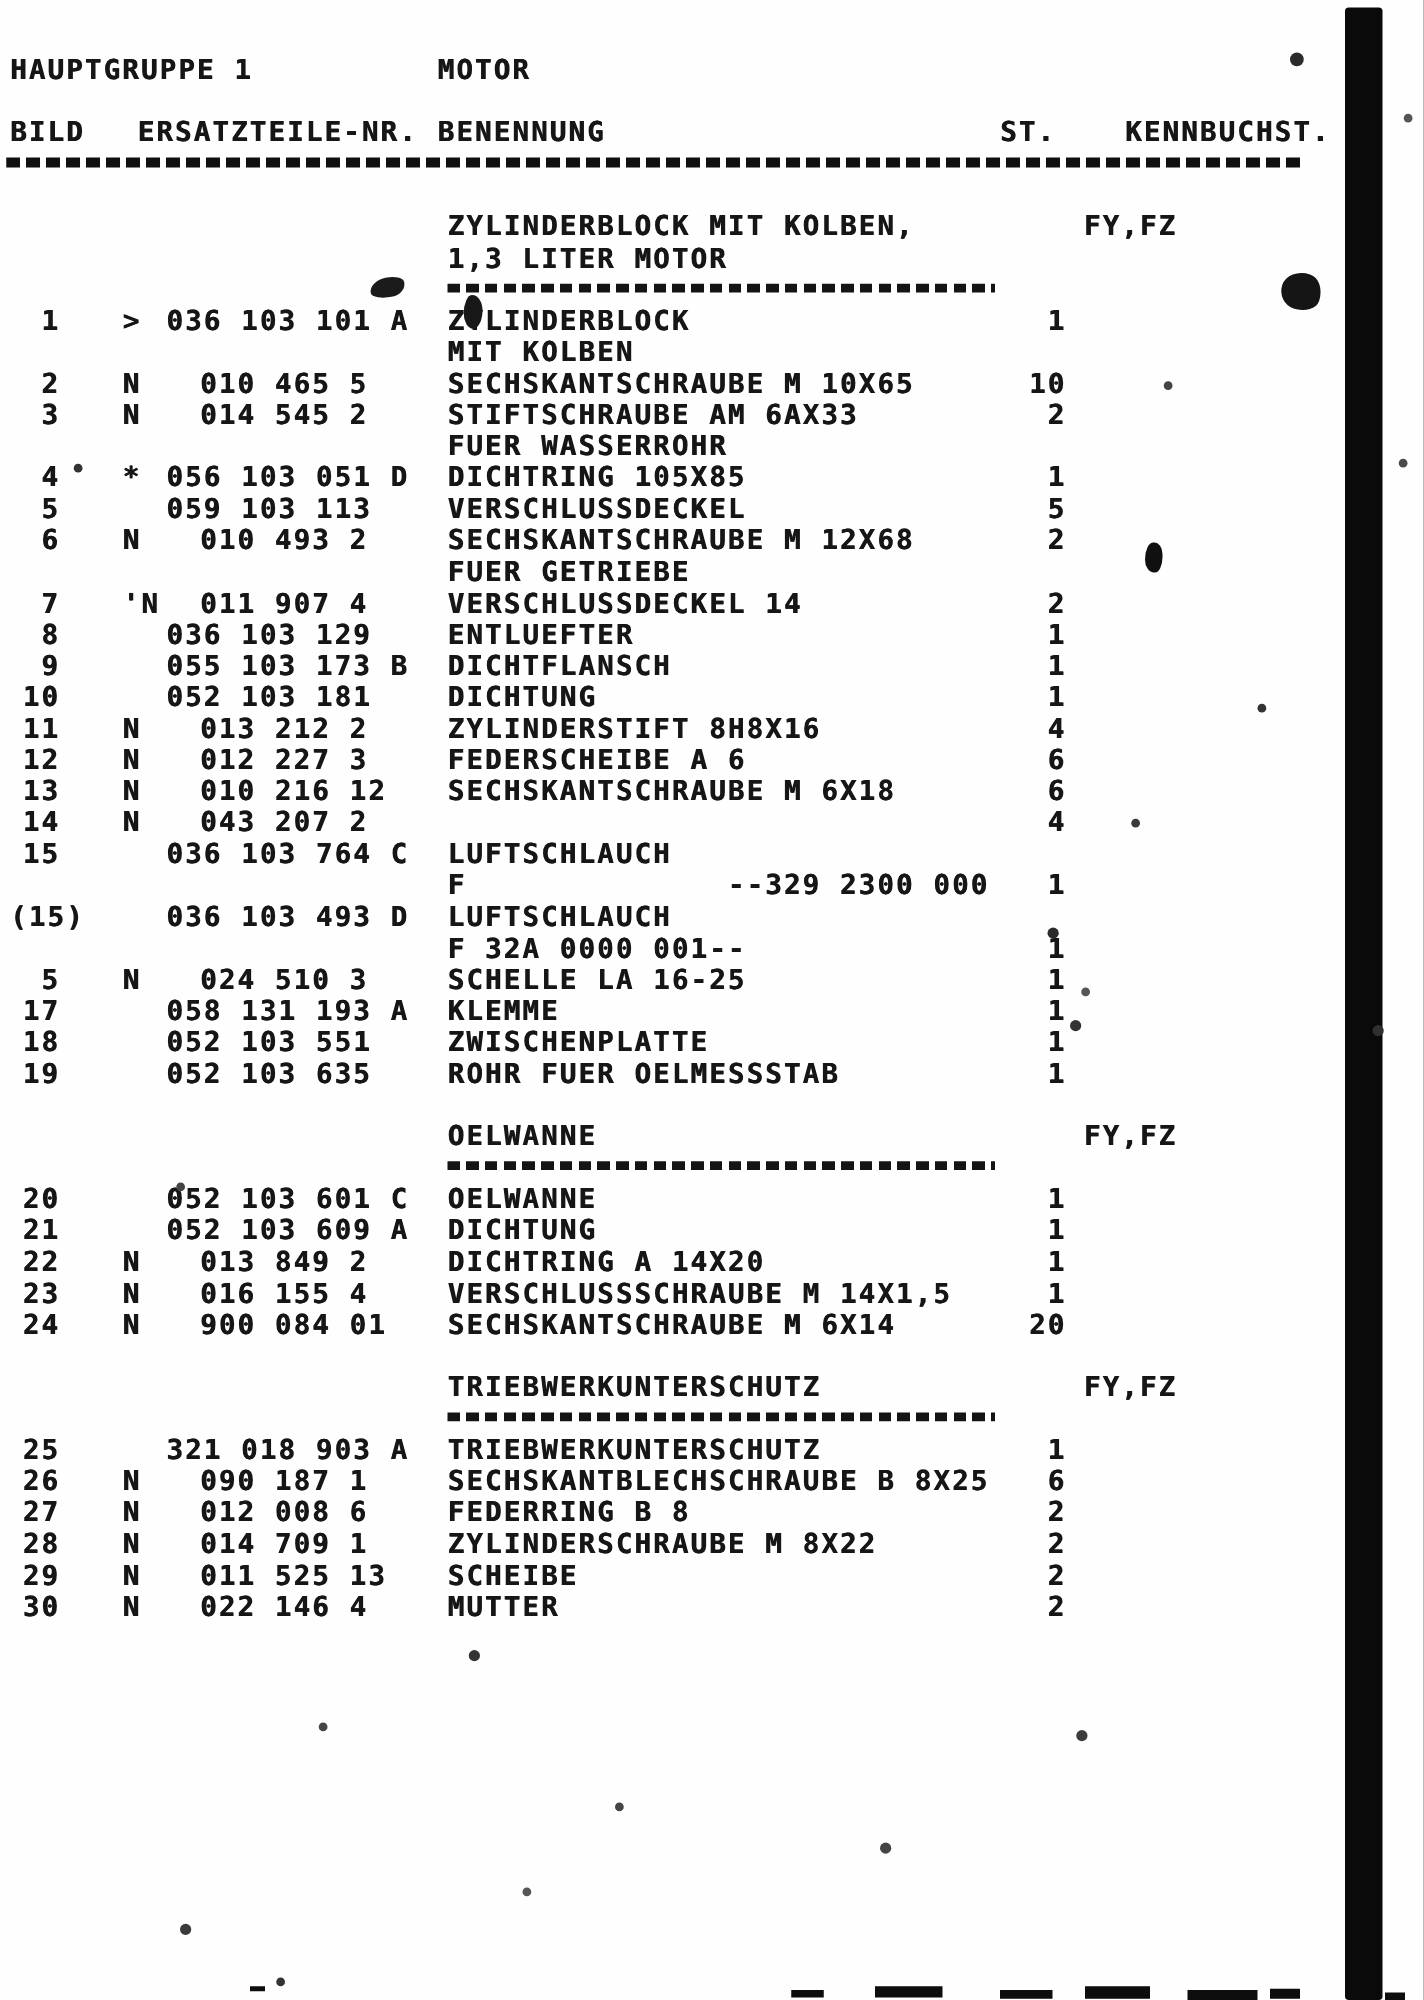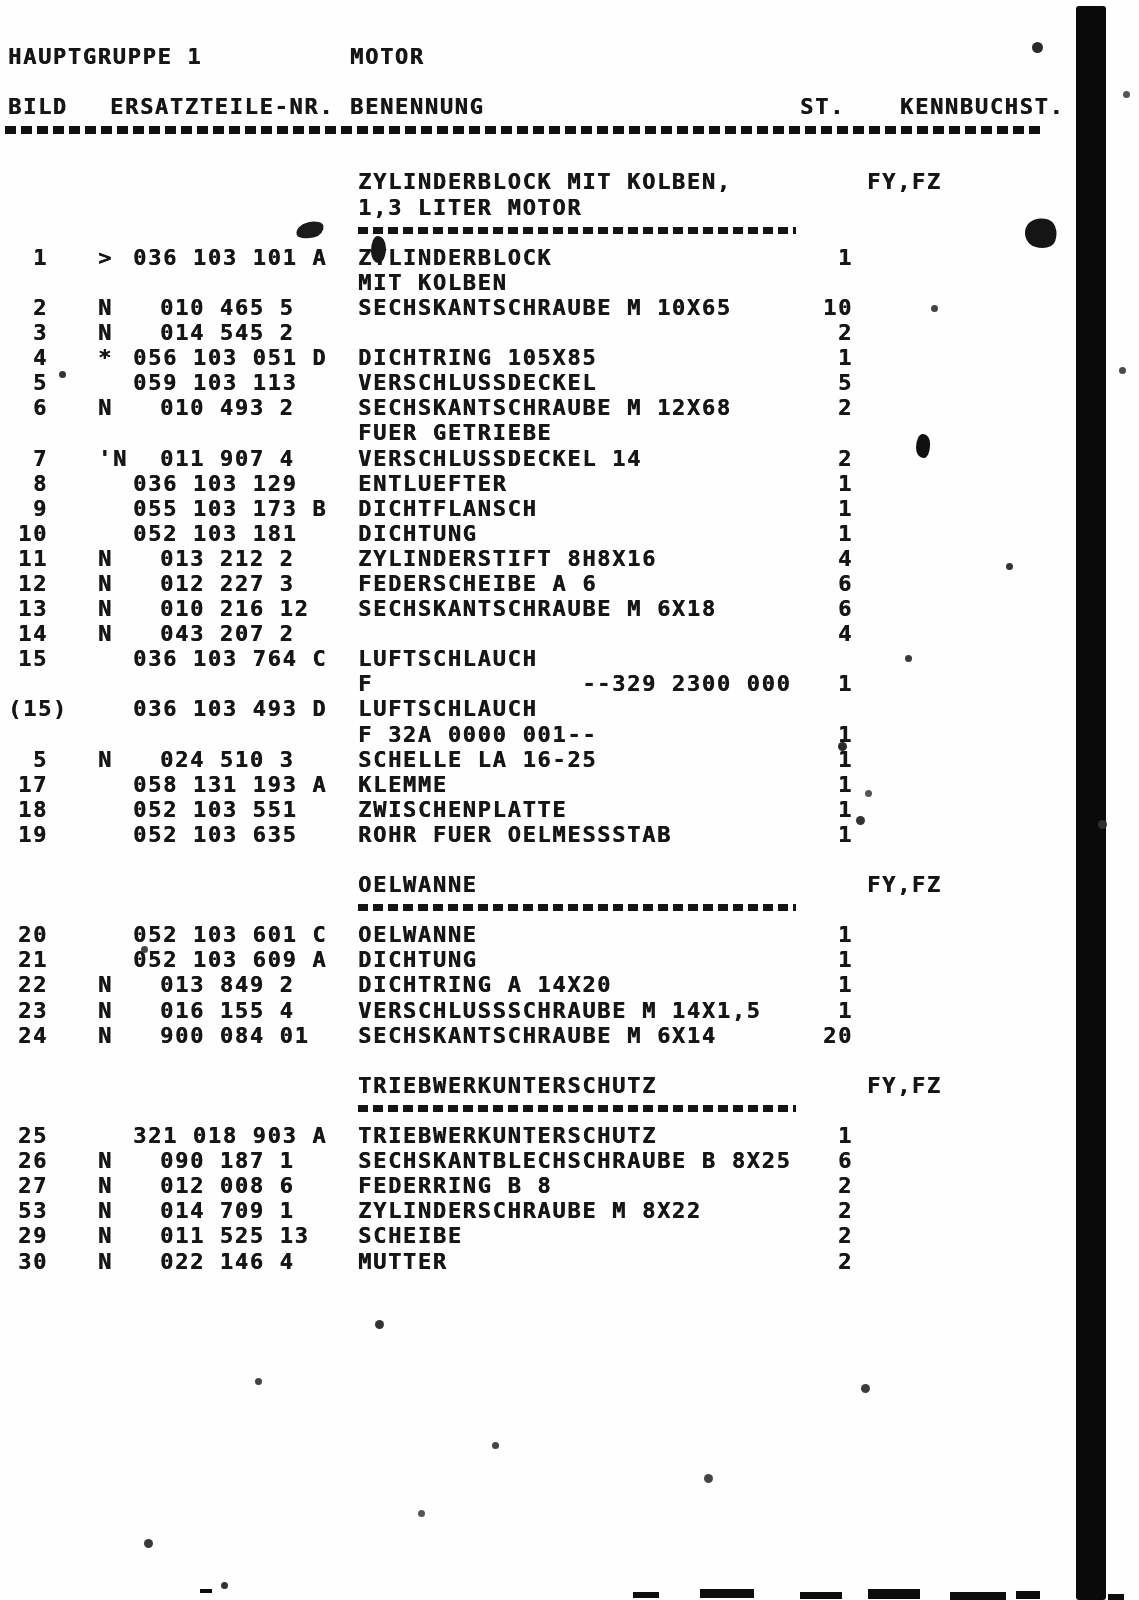--- a/index.html
+++ b/index.html
@@ -101,21 +101,25 @@
             <span class="c-bild">2</span>
             <span class="c-marker">N</span>
             <span class="c-nr-n">010 465 5</span>
             <span class="c-name">SECHSKANTSCHRAUBE M 10X65</span>
             <span class="c-st">10</span>
           </div>
           <div class="line">
             <span class="c-bild">3</span>
             <span class="c-marker">N</span>
             <span class="c-nr-n">014 545 2</span>
-            <span class="c-st">2</span>
+            <span class="c-name">STIFTSCHRAUBE AM 6AX33</span>
+            <span class="c-st">2</span>
+          </div>
+          <div class="line">
+            <span class="c-name">FUER WASSERROHR</span>
           </div>
           <div class="line">
             <span class="c-bild">4</span>
             <span class="c-marker">*</span>
             <span class="c-nr">056 103 051 D</span>
             <span class="c-name">DICHTRING 105X85</span>
             <span class="c-st">1</span>
           </div>
           <div class="line">
             <span class="c-bild">5</span>
@@ -293,21 +297,21 @@
             <span class="c-st">6</span>
           </div>
           <div class="line">
             <span class="c-bild">27</span>
             <span class="c-marker">N</span>
             <span class="c-nr-n">012 008 6</span>
             <span class="c-name">FEDERRING B 8</span>
             <span class="c-st">2</span>
           </div>
           <div class="line">
-            <span class="c-bild">53</span>
+            <span class="c-bild">28</span>
             <span class="c-marker">N</span>
             <span class="c-nr-n">014 709 1</span>
             <span class="c-name">ZYLINDERSCHRAUBE M 8X22</span>
             <span class="c-st">2</span>
           </div>
           <div class="line">
             <span class="c-bild">29</span>
             <span class="c-marker">N</span>
             <span class="c-nr-n">011 525 13</span>
             <span class="c-name">SCHEIBE</span>

